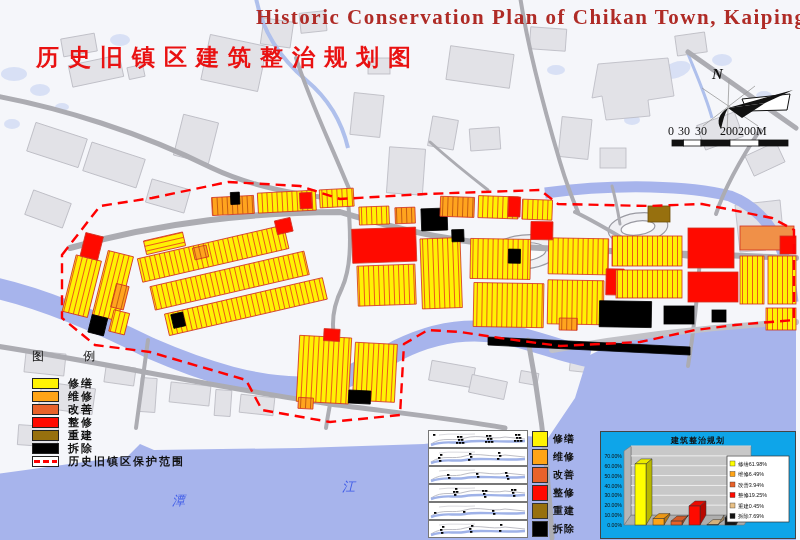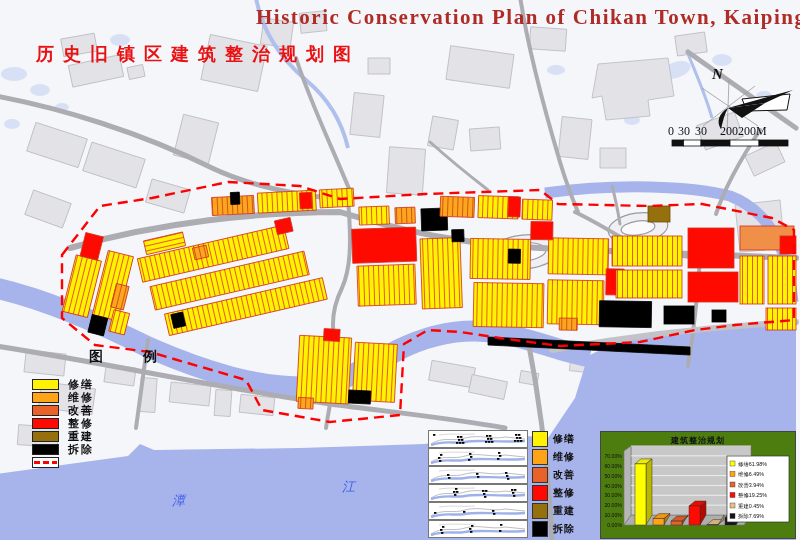--- a/index.html
+++ b/index.html
@@ -2,41 +2,41 @@
 <html><head>
 <meta charset="utf-8">
 <style>
   html,body{margin:0;padding:0;background:#888;}
   .stage{position:relative;width:800px;height:540px;overflow:hidden;background:#F5F6FA;
          font-family:"Liberation Sans",sans-serif;}
   .stage svg.map{position:absolute;left:0;top:0;}
   .title-en{position:absolute;left:256px;top:5px;width:560px;white-space:nowrap;overflow:hidden;
             font-family:"Liberation Serif",serif;font-size:21px;font-weight:bold;color:#AF2B26;letter-spacing:1.5px;}
   .title-zh{position:absolute;left:36px;top:42px;white-space:nowrap;
-            font-family:Liberation Serif, serif;font-size:18px;font-weight:bold;color:#E91111;letter-spacing:9px;}
+            font-family:Liberation Serif, serif;font-size:23px;font-weight:bold;color:#E91111;letter-spacing:9px;}
   .north-label{position:absolute;left:712px;top:66px;font-family:"Liberation Serif",serif;
                font-style:italic;font-weight:bold;font-size:15px;color:#111;}
   .scale-label{position:absolute;top:124px;font-family:"Liberation Serif",serif;font-size:12px;color:#111;}
   .legend{position:absolute;left:32px;top:348px;width:200px;}
-  .legend-header{font-size:14px;font-weight:bold;color:#111;letter-spacing:18px;white-space:nowrap;text-align:center;}
+  .legend-header{font-size:12px;font-weight:normal;color:#111;letter-spacing:18px;white-space:nowrap;}
   .legend-rows{margin-top:12px;}
   .legend-row{display:flex;align-items:center;height:13px;margin-bottom:0;}
   .legend-swatch{width:25px;height:9px;border:1px solid #222;margin-right:9px;flex:0 0 auto;}
   .legend-label{font-size:11px;font-weight:bold;color:#111;white-space:nowrap;letter-spacing:2px;}
   .boundary-swatch{position:relative;width:25px;height:9px;border:1px solid #222;background:#fff;margin-right:9px;flex:0 0 auto;}
   .boundary-swatch i{position:absolute;left:1px;right:1px;top:3px;height:3px;
      background:repeating-linear-gradient(90deg,#F00 0 6px,#fff 6px 9px);}
   .river-label{position:absolute;font-family:"Liberation Serif",serif;font-style:italic;
                font-size:13px;color:#3E5BE8;}
   .insets{position:absolute;left:428px;top:430px;width:170px;}
   .inset-row{display:flex;align-items:center;height:18px;}
   .inset-panel{width:98px;height:16px;background:#fff;border:1px solid #777;flex:0 0 auto;}
   .inset-swatch{width:14px;height:14px;margin-left:4px;flex:0 0 auto;border:1px solid #333;}
   .inset-label{font-size:10px;font-weight:bold;color:#111;margin-left:5px;white-space:nowrap;letter-spacing:1px;}
-  .chart-panel{position:absolute;left:600px;top:431px;width:194px;height:106px;background:#4d7c0f;
+  .chart-panel{position:absolute;left:600px;top:431px;width:194px;height:106px;background:#0ea5e9;
                border:1px solid #444;}
   .chart-title{position:absolute;left:0;top:3px;width:100%;text-align:center;font-size:8px;
                font-weight:bold;color:#111;letter-spacing:1px;}
   .chart-panel svg{position:absolute;left:0;top:0;}
 </style>
 </head>
 <body>
 
 <div class="stage">
 
@@ -283,20 +283,21 @@
         </div>
         <div class="legend-row">
           <span class="legend-swatch" style="background: rgb(0, 0, 0);"></span>
           <span class="legend-label">拆除</span>
         </div>
       </div>
   <div class="legend-row">
     <span class="boundary-swatch">
           <i></i>
         </span>
+    <span class="legend-label">历史旧镇区保护范围</span>
   </div>
 </div>
 
 <span class="river-label" style="left:172px;top:492px">潭</span>
 <span class="river-label" style="left:342px;top:478px">江</span>
 
 <div class="insets" id="insets">
       <div class="inset-row">
         <svg width="98" height="16" viewBox="0 0 98 16" class="inset-panel">
           <rect x="0" y="0" width="98" height="16" fill="#fff"></rect>

